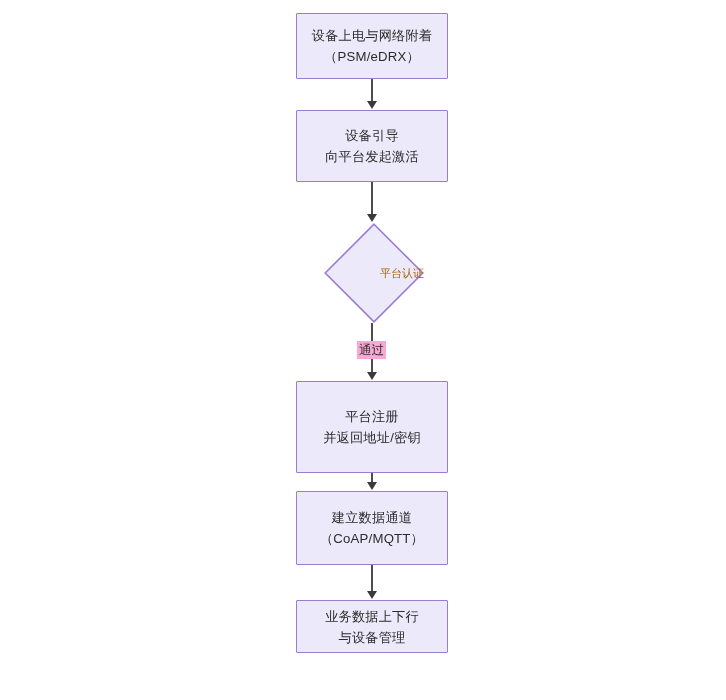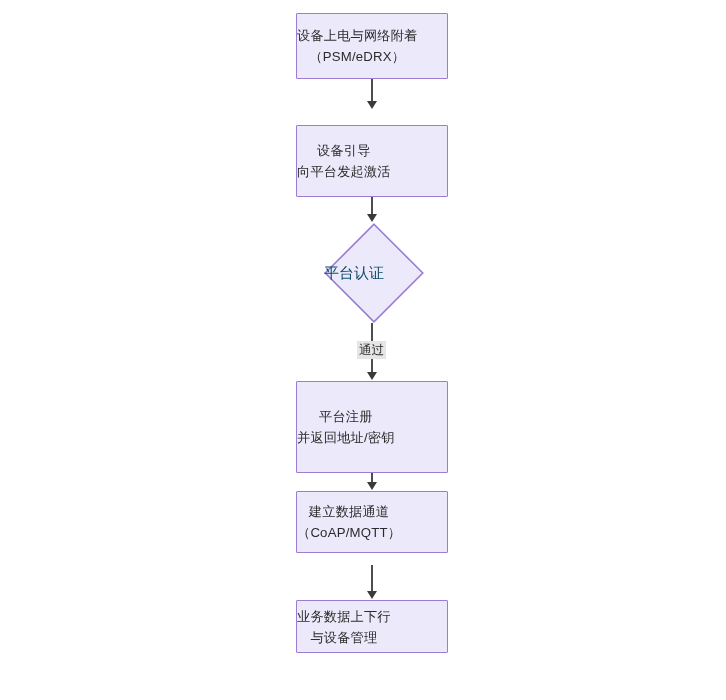--- a/index.html
+++ b/index.html
@@ -20,21 +20,21 @@
   }
 
   
   .node {
     position: absolute;
     box-sizing: border-box;
     background: #ECEAFA;
     border: 1.6px solid #9B7BD4;
     display: flex;
     align-items: center;
-    justify-content: flex-start;
+    justify-content: center;
     text-align: center;
   }
   .node .node-label {
     display: block;
     font-size: 13.2px;
     line-height: 21px;
     color: #2b2b2b;
     white-space: pre-line;
     letter-spacing: 0.2px;
   }
@@ -51,44 +51,44 @@
   .decision-shape {
     position: absolute;
     inset: 0;
   }
   .decision-wrap .node-label {
     position: absolute;
     left: 0;
     right: 0;
     top: 50%;
     transform: translateY(-50%);
-    text-align: left;
-    font-size: 15px;
+    text-align: right;
+    font-size: 11px;
     line-height: 20px;
-    color: #0c4a6e;
+    color: #a16207;
     white-space: pre-line;
   }
 
   
   .edge-line {
     position: absolute;
     width: 1.2px;
     background: #4d4d4d;
   }
   .edge-head {
     position: absolute;
     width: 0;
     height: 0;
     border-left: 5px solid transparent;
     border-right: 5px solid transparent;
     border-top: 8px solid #3a3a3a;
   }
   .edge-label {
     position: absolute;
-    background: #e5e5e5;
+    background: #f9a8d4;
     color: #2b2b2b;
     font-size: 12.6px;
     line-height: 16px;
     padding: 1px 2px;
     white-space: nowrap;
   }
 </style>
 </head>
 <body>
 
@@ -108,38 +108,38 @@
   <div class="edge-head" style="left:367px; top:482px;"></div>
 
   <div class="edge-line" style="left:371.4px; top:565px; height:27px;"></div>
   <div class="edge-head" style="left:367px; top:591px;"></div>
 
   <div class="node proc" style="left:296px; top:13px; width:152px; height:66px;">
     <span class="node-label">设备上电与网络附着
 （PSM/eDRX）</span>
   </div>
 
-  <div class="node proc" style="left:296px; top:110px; width:152px; height:72px;margin-top:15px;">
+  <div class="node proc" style="left:296px; top:110px; width:152px; height:72px;">
     <span class="node-label">设备引导
 向平台发起激活</span>
   </div>
 
   <div class="decision-wrap" style="left:324px; top:223px; width:100px; height:100px;">
     <svg class="decision-shape" viewBox="0 0 100 100" preserveAspectRatio="none" width="100" height="100">
       <polygon points="50,1.2 98.8,50 50,98.8 1.2,50" fill="#ECEAFA" stroke="#9B7BD4" stroke-width="1.6"></polygon>
     </svg>
     <span class="node-label">平台认证</span>
   </div>
 
   <div class="node proc" style="left:296px; top:381px; width:152px; height:92px;">
     <span class="node-label">平台注册
 并返回地址/密钥</span>
   </div>
 
-  <div class="node proc" style="left:296px; top:491px; width:152px; height:62px;">
+  <div class="node proc" style="left:296px; top:491px; width:152px; height:74px;">
     <span class="node-label">建立数据通道
 （CoAP/MQTT）</span>
   </div>
 
   <div class="node proc" style="left:296px; top:600px; width:152px; height:53px;">
     <span class="node-label">业务数据上下行
 与设备管理</span>
   </div>
 
 </div>

